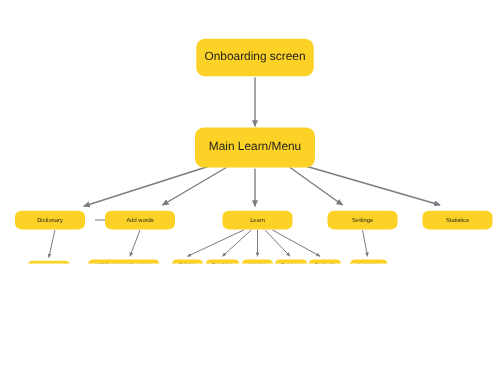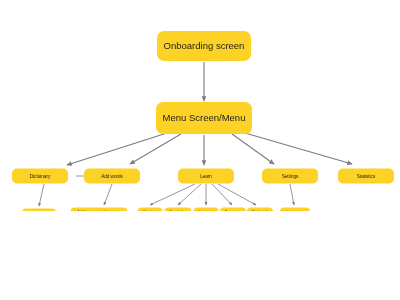--- a/index.html
+++ b/index.html
@@ -99,21 +99,21 @@
 
       <line x1="290" y1="184" x2="294" y2="205" stroke-width="0.8" marker-end="url(#ahs)"></line>
     </g>
   </svg>
 
   <div class="node n-root" style="left:204px; top:46px; width:94px; height:30px;">
     <span>Onboarding screen</span>
   </div>
 
   <div class="node n-root" style="left:204px; top:118px; width:96px; height:32px;">
-    <span>Menu Screen/Menu</span>
+    <span>Main Learn/Menu</span>
   </div>
 
   <div class="node n-l1" style="left:40px; top:176px; width:56px; height:15px;">
     <span>Dictionary</span>
   </div>
 
   <div class="node n-l1" style="left:112px; top:176px; width:56px; height:15px;">
     <span>Add words</span>
   </div>
 

